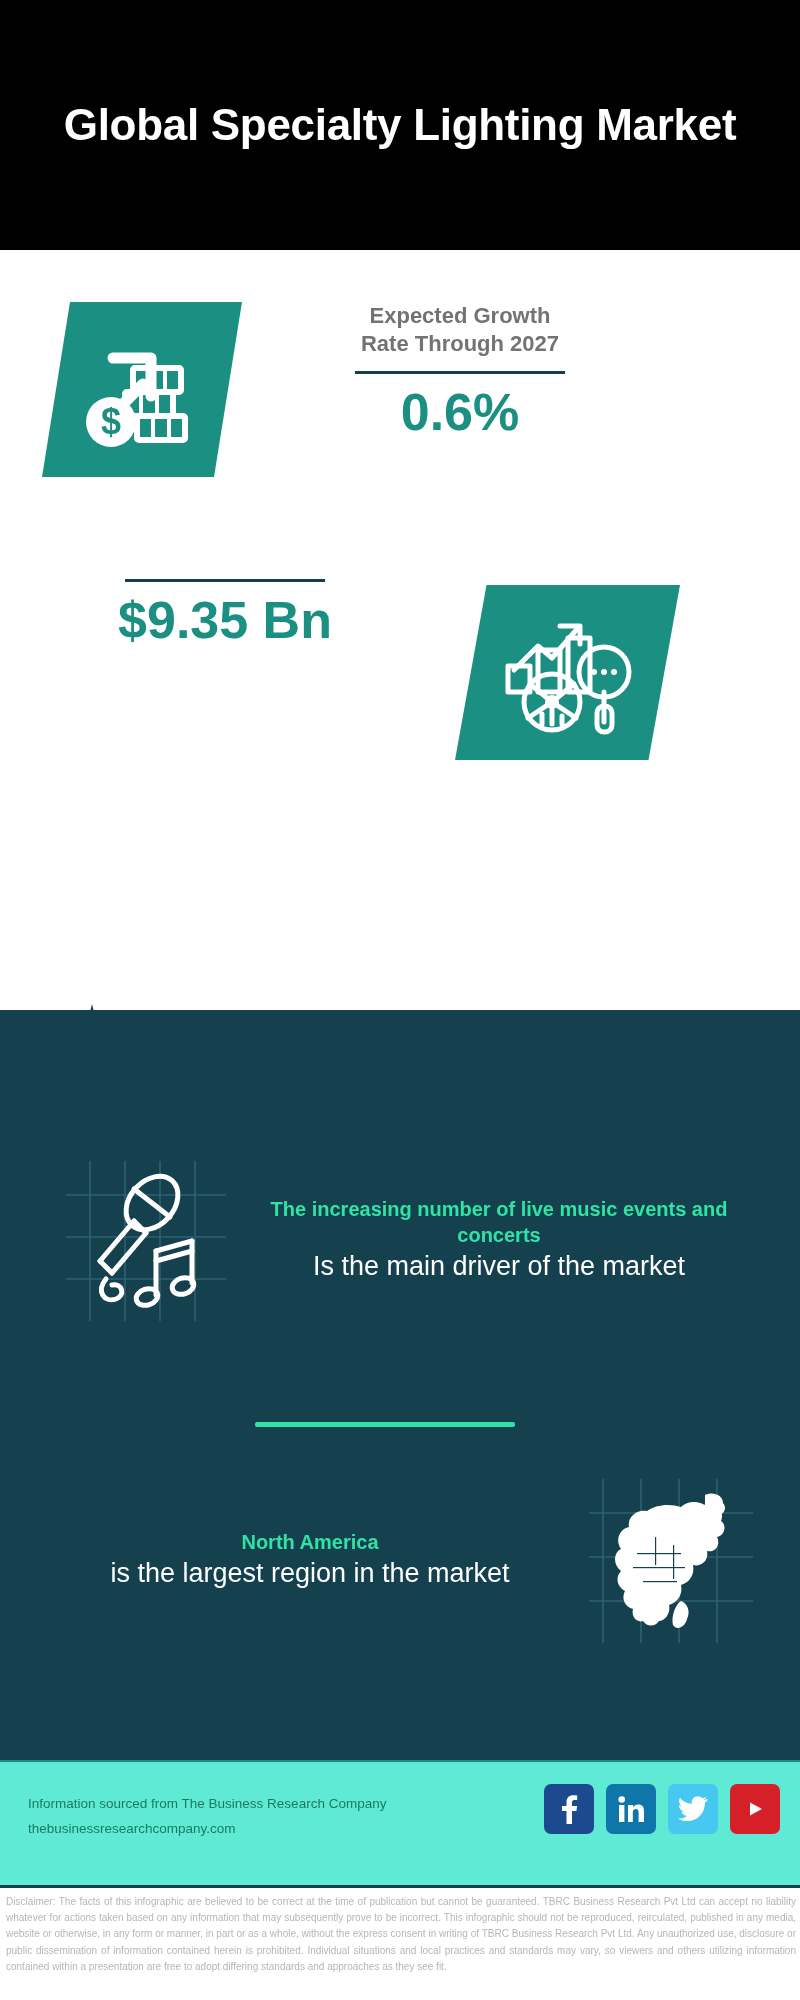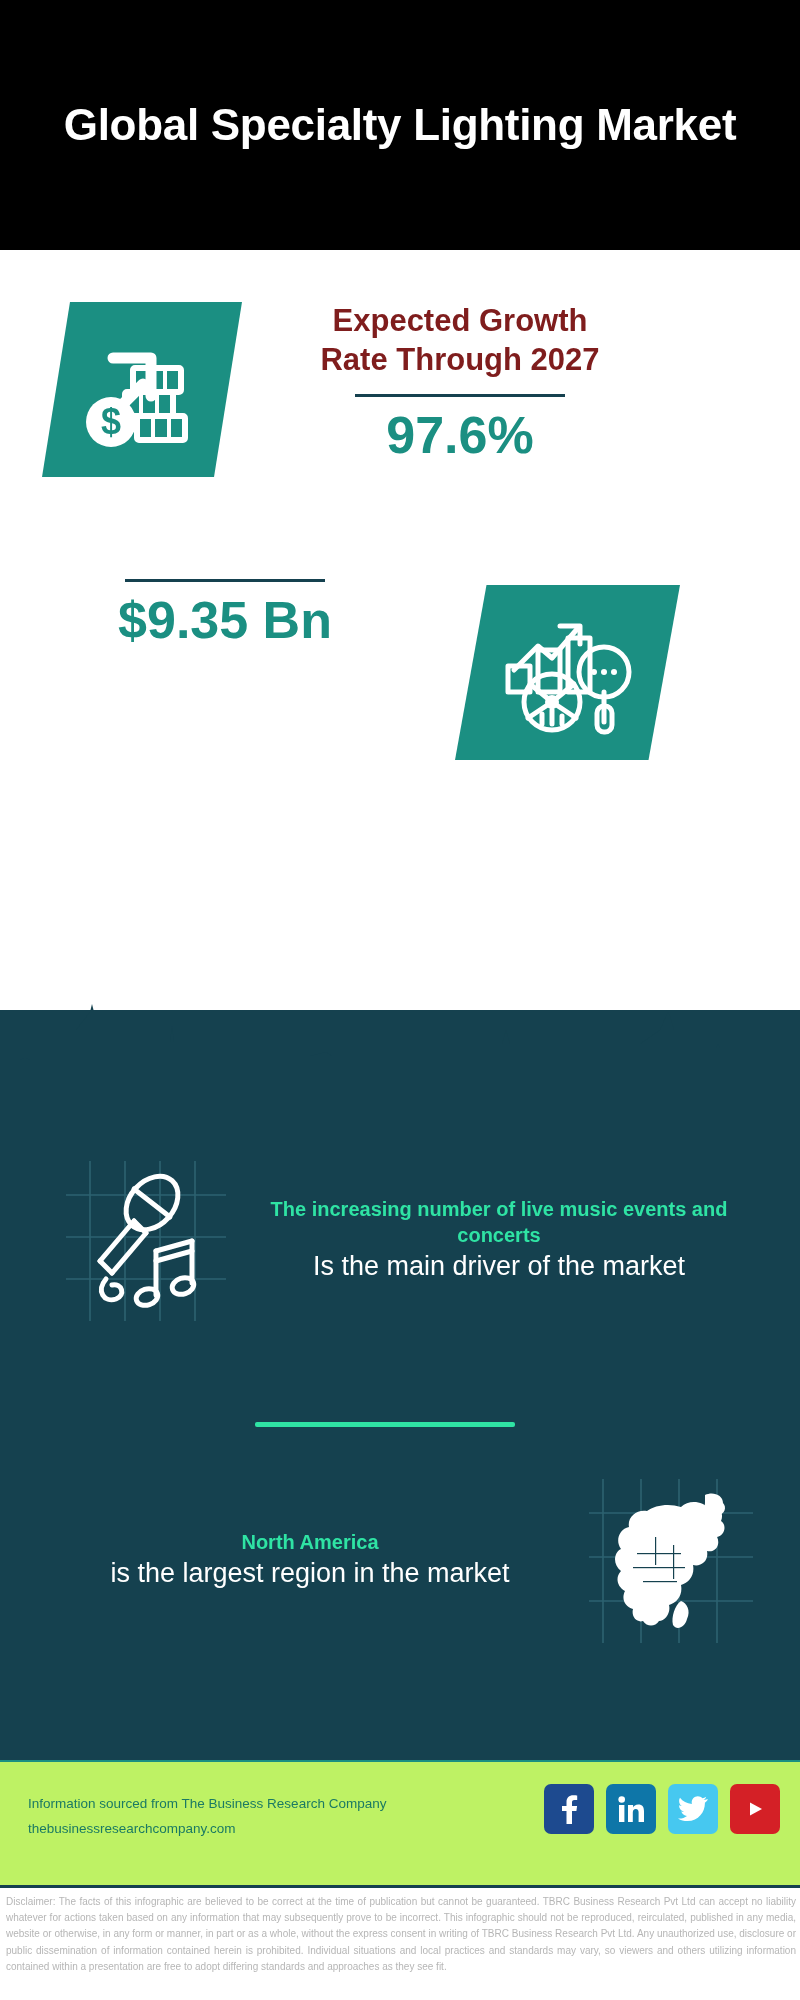--- a/index.html
+++ b/index.html
@@ -38,21 +38,21 @@
     position:absolute;
     background:#1b8f82;
     -webkit-clip-path:polygon(14% 0,100% 0,86% 100%,0 100%);
     clip-path:polygon(14% 0,100% 0,86% 100%,0 100%);
     display:flex;align-items:center;justify-content:center;
   }
   .tile svg{display:block;}
 
   .stat-block{position:absolute;text-align:center;}
   .stat-label{
-    color:#7f1d1d;font-size:31px;font-weight:bold;line-height:1.25;
+    color:#737373;font-size:22px;font-weight:bold;line-height:1.25;
   }
   .stat-rule{
     height:3px;background:#15414f;margin:14px auto 10px auto;
   }
   .stat-value{
     color:#1b8f82;font-size:52px;font-weight:bold;line-height:1.1;
   }
 
   
   .dark-sec{
@@ -75,21 +75,21 @@
   .fact-sub{
     color:#ffffff;font-size:27px;line-height:1.35;
   }
   .green-rule{
     position:absolute;height:5px;background:#2fe3a4;border-radius:2px;
   }
 
   
   .footer{
     position:absolute;left:0;top:1760px;width:800px;height:125px;
-    background:#bef264;
+    background:#5eead4;
     border-top:2px solid #1b8f82;
   }
   .footer-text{
     position:absolute;left:28px;top:30px;width:480px;
     color:#1b7a63;font-size:13.5px;line-height:1.85;
   }
   .social-row{
     position:absolute;right:20px;top:22px;display:flex;gap:12px;
   }
   .soc{
@@ -143,21 +143,21 @@
 
         <circle cx="34" cy="92" r="25" fill="#ffffff"></circle>
         <text x="34" y="104" text-anchor="middle" font-family="Liberation Sans, sans-serif" font-size="36" font-weight="bold" fill="#1b8f82">$</text>
       </svg>
     </div>
 
     <div class="stat-block" style="left:280px;top:52px;width:360px;">
       <div class="stat-label">Expected Growth</div>
       <div class="stat-label">Rate Through 2027</div>
       <div class="stat-rule" style="width:210px;"></div>
-      <div class="stat-value">97.6%</div>
+      <div class="stat-value">0.6%</div>
     </div>
 
     <div class="stat-block" style="left:55px;top:315px;width:340px;">
       <div class="stat-rule" style="width:200px;"></div>
       <div class="stat-value">$9.35 Bn</div>
     </div>
 
     <div class="tile" style="left:455px;top:335px;width:225px;height:175px;">
       <svg width="135" height="125" viewBox="0 0 135 125">
         <g fill="none" stroke="#ffffff" stroke-width="5" stroke-linecap="round" stroke-linejoin="round">

